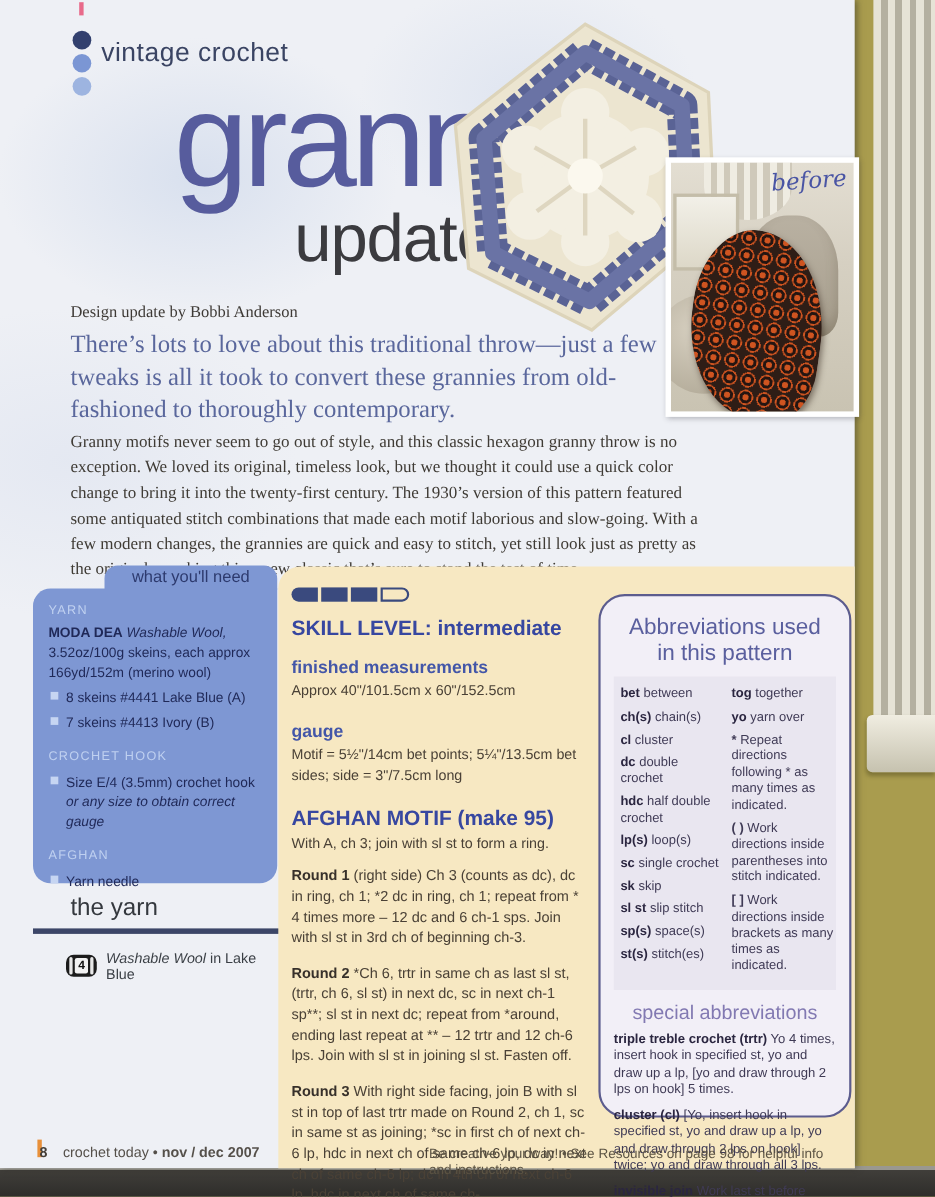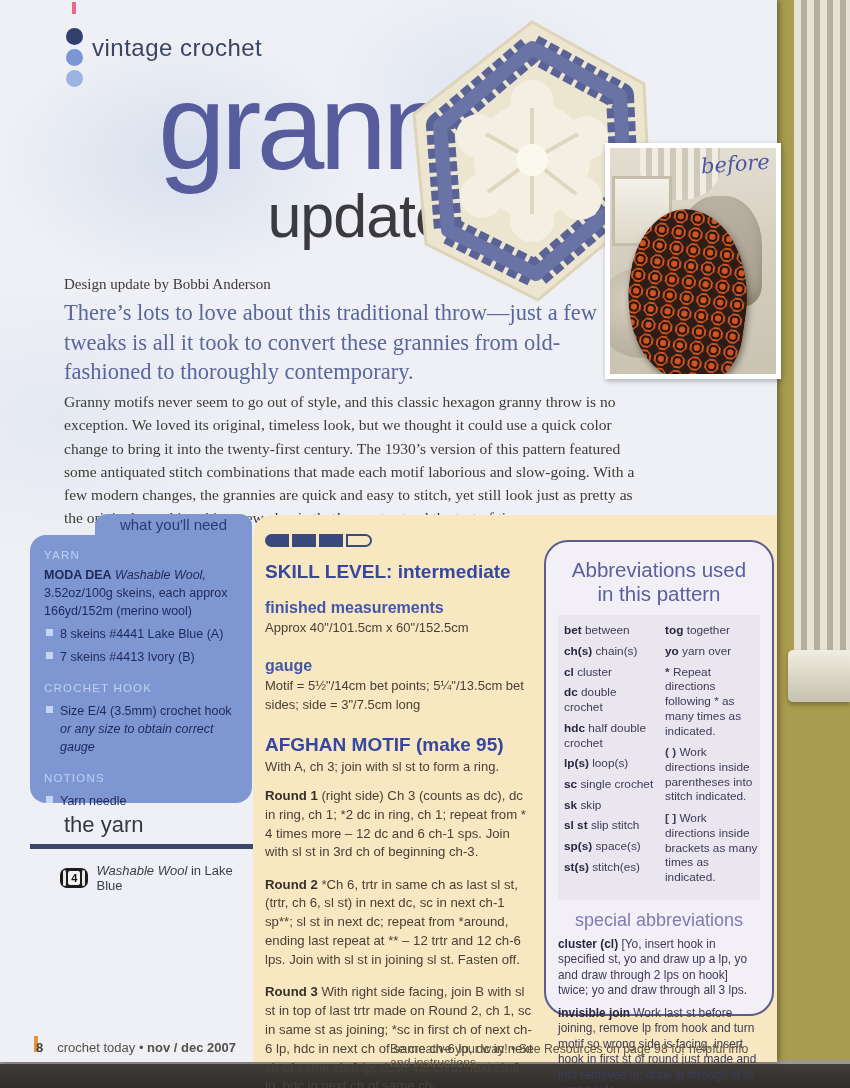--- a/index.html
+++ b/index.html
@@ -212,21 +212,21 @@
       <div class="bullet-item">
         <span class="bullet"></span>
         <span>7 skeins #4413 Ivory (B)</span>
       </div>
       <div class="need-h" style="margin-top:14px">CROCHET HOOK</div>
       <div class="bullet-item">
         <span class="bullet"></span>
         <span><span>Size E/4 (3.5mm) crochet hook</span>
           <span class="it">or any size to obtain correct gauge</span></span>
       </div>
-      <div class="need-h" style="margin-top:14px">NOTIONS</div>
+      <div class="need-h" style="margin-top:14px">AFGHAN</div>
       <div class="bullet-item">
         <span class="bullet"></span>
         <span>Yarn needle</span>
       </div>
     </div>
 
     <div class="yarn-sec">
       <div class="yarn-h">the yarn</div>
       <div class="yarn-rule"></div>
       <div class="yarn-row">
@@ -281,20 +281,21 @@
         </div>
         <div class="abbr-col">
           <div class="ab-row"><b>tog</b> <span>together</span></div>
           <div class="ab-row"><b>yo</b> <span>yarn over</span></div>
           <div class="ab-note"><b>*</b> <span>Repeat directions following * as many times as indicated.</span></div>
           <div class="ab-note"><b>( )</b> <span>Work directions inside parentheses into stitch indicated.</span></div>
           <div class="ab-note"><b>[ ]</b> <span>Work directions inside brackets as many times as indicated.</span></div>
         </div>
       </div>
       <div class="spec-h">special abbreviations</div>
+      <div class="spec"><b>triple treble crochet (trtr)</b><span> Yo 4 times, insert hook in specified st, yo and draw up a lp, [yo and draw through 2 lps on hook] 5 times.</span></div>
       <div class="spec"><b>cluster (cl)</b><span> [Yo, insert hook in specified st, yo and draw up a lp, yo and draw through 2 lps on hook] twice; yo and draw through all 3 lps.</span></div>
       <div class="spec"><b>invisible join</b><span> Work last st before joining, remove lp from hook and turn motif so wrong side is facing, insert hook in first st of round just made and into removed lp, draw lp through st to wrong side.</span></div>
     </div>
 
     <div class="footer-left">
       <b>8</b><span>crochet today • </span><span class="issue">nov / dec 2007</span>
     </div>
     <div class="footer-right">Be creative your way! • See Resources on page 98 for helpful info and instructions.</div>
   </div>
 </div>

